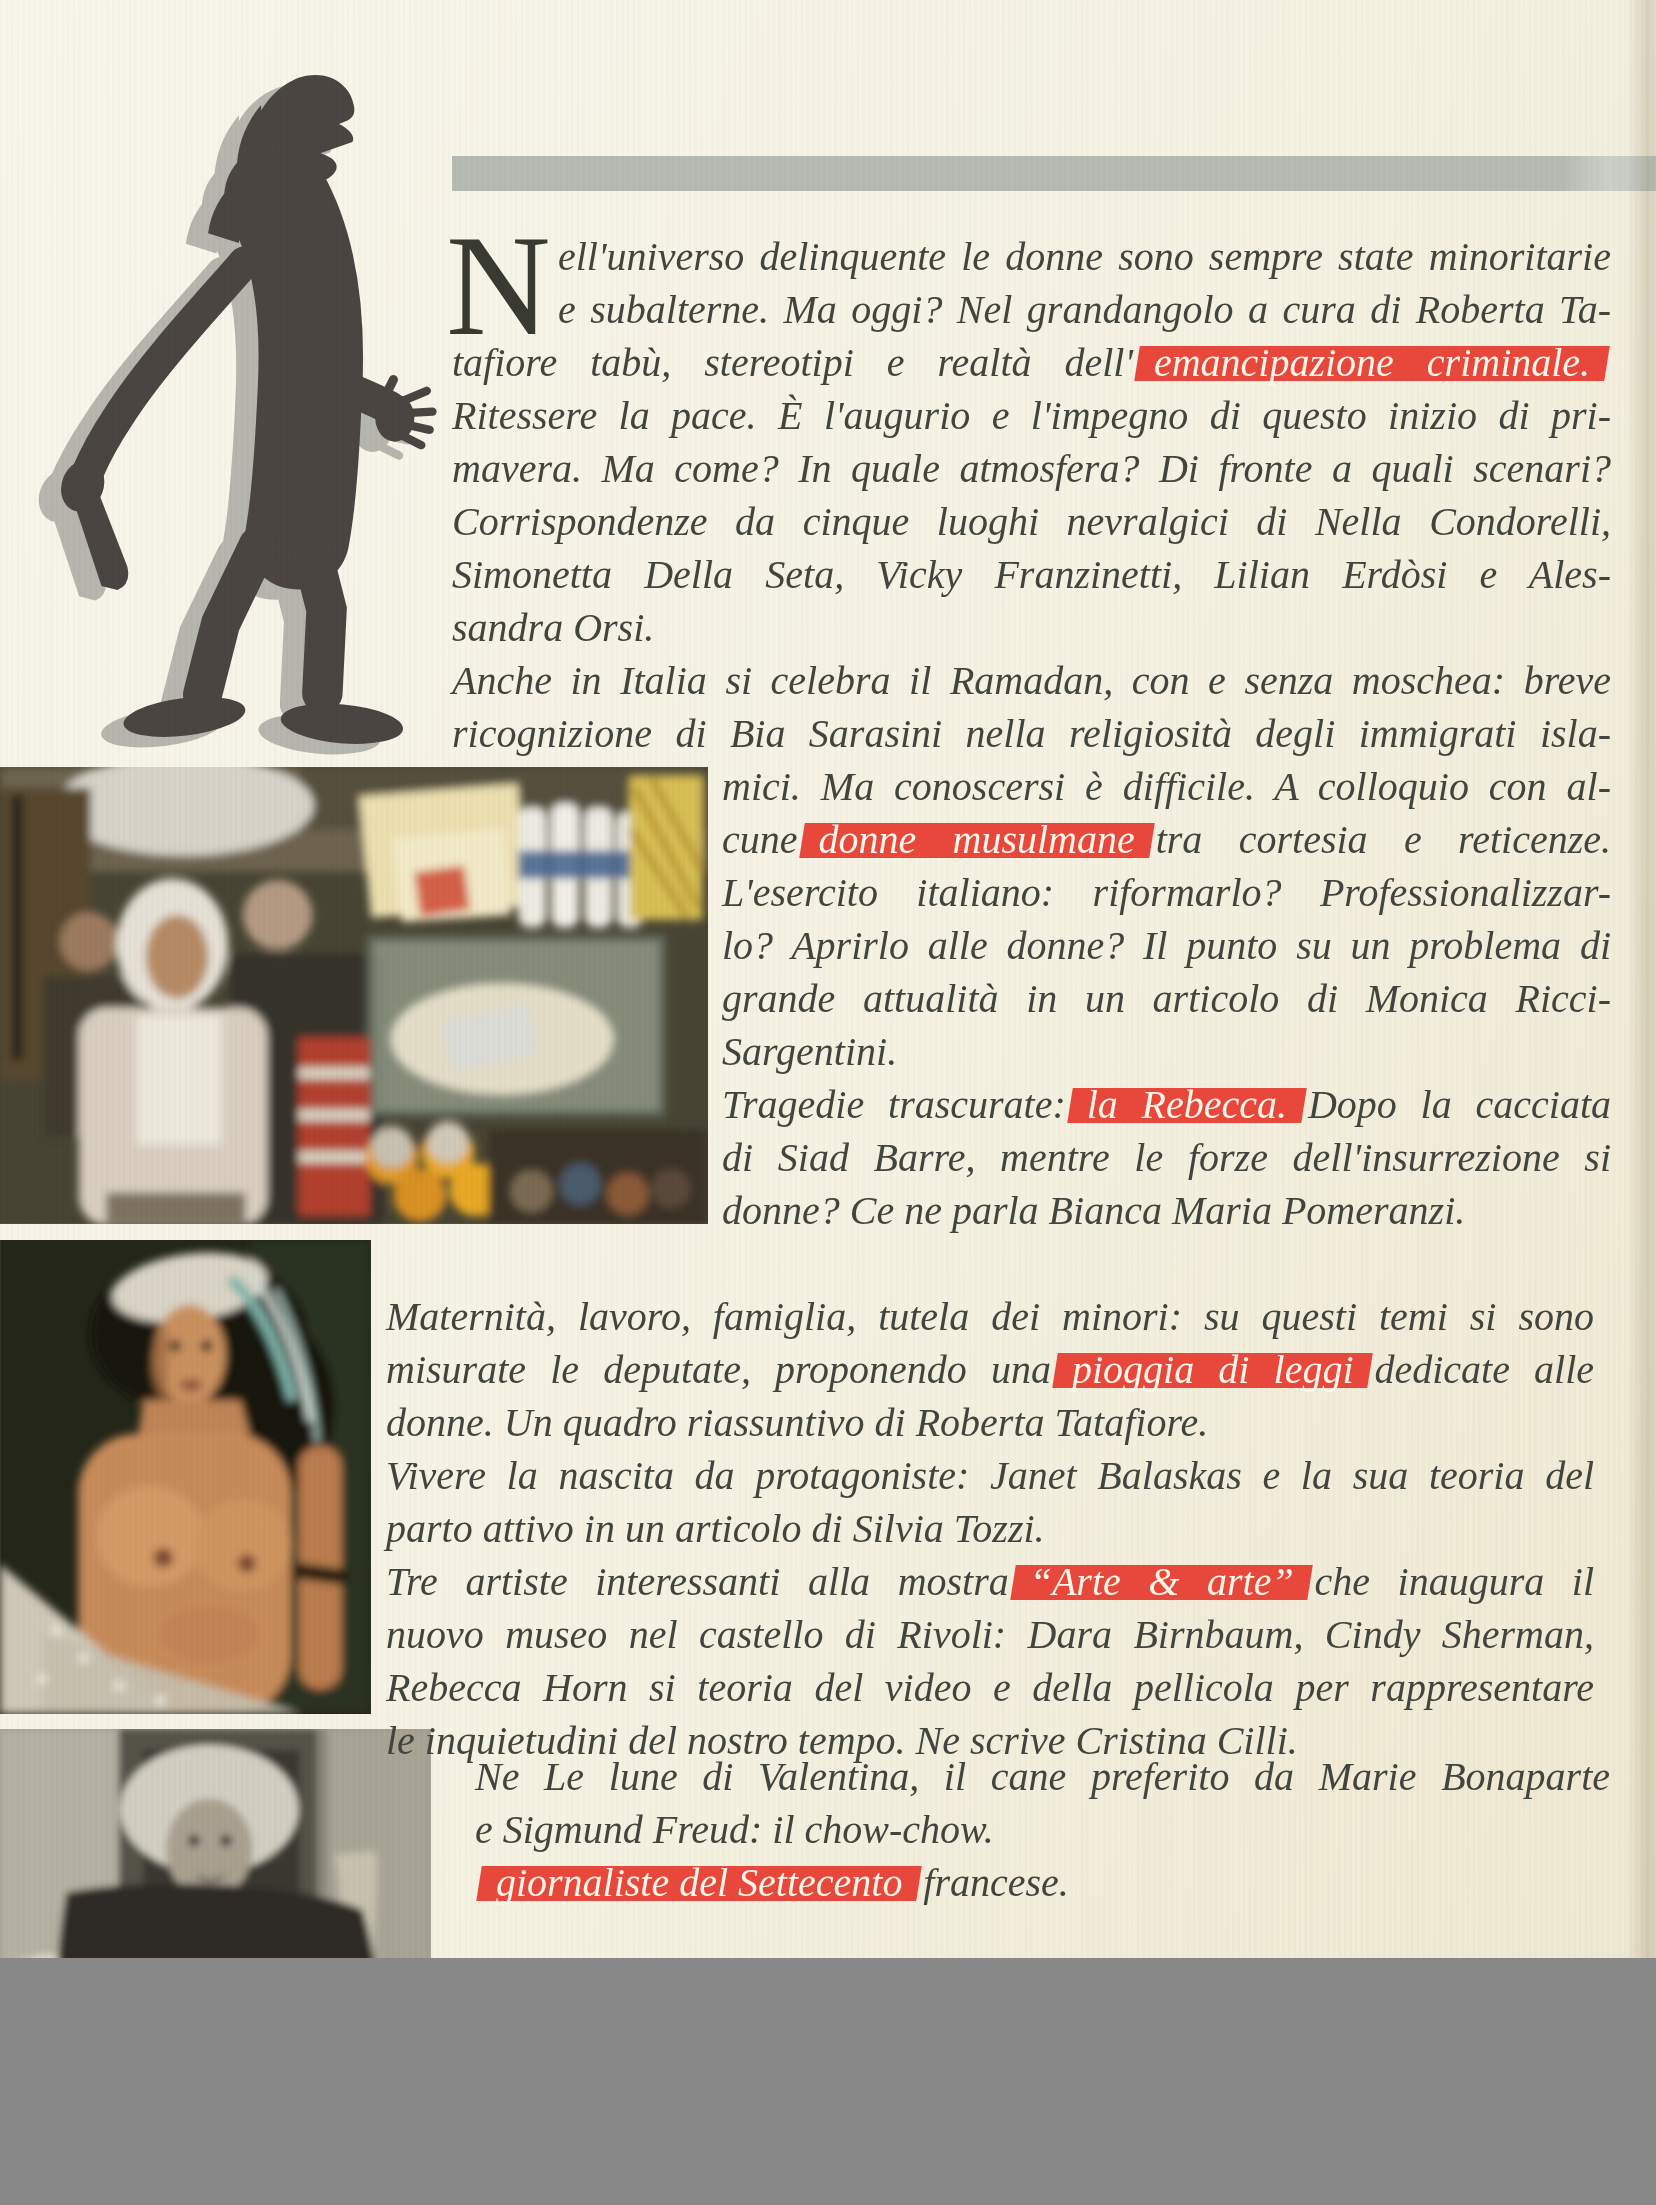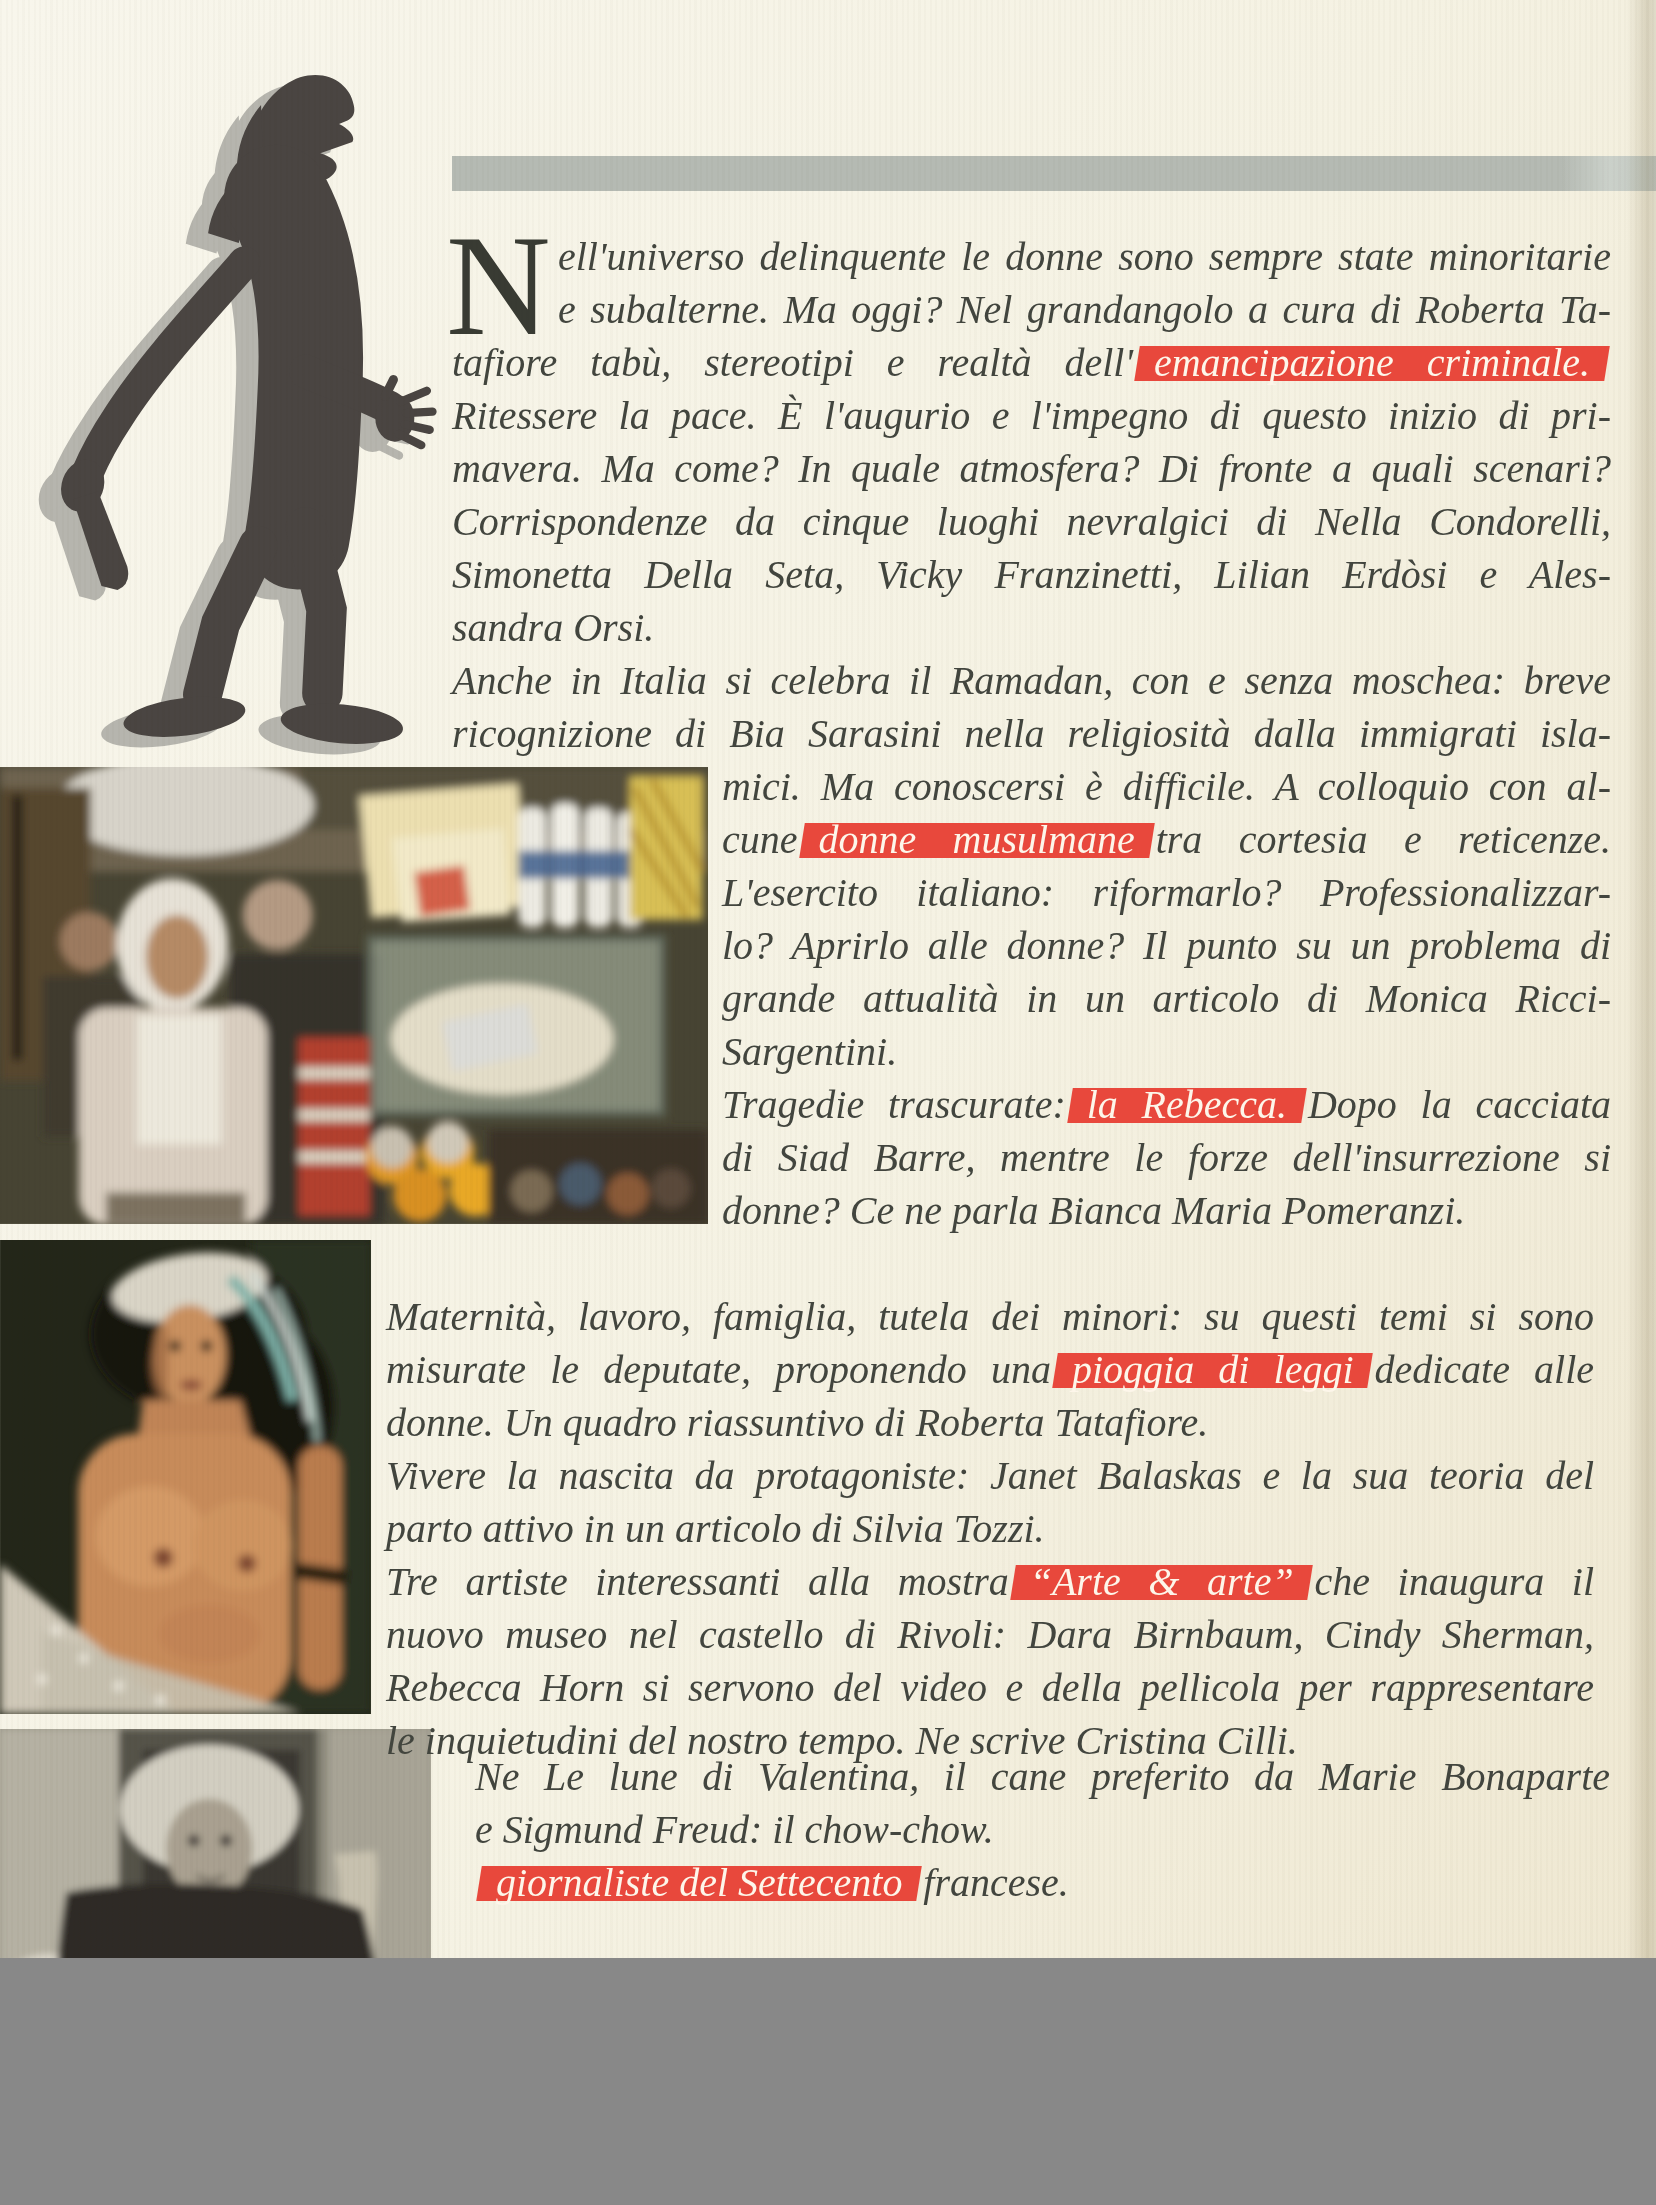--- a/index.html
+++ b/index.html
@@ -223,21 +223,21 @@
   </div>
 
   <div class="blk" style="left:452px;top:336px;width:1159px;">
     <div class="ln"><span class="seg">tafiore tabù, stereotipi e realtà dell'</span><span class="seg hl">emancipazione criminale.</span></div>
     <div class="ln"><span class="seg">Ritessere la pace. È l'augurio e l'impegno di questo inizio di pri-</span></div>
     <div class="ln"><span class="seg">mavera. Ma come? In quale atmosfera? Di fronte a quali scenari?</span></div>
     <div class="ln"><span class="seg">Corrispondenze da cinque luoghi nevralgici di Nella Condorelli,</span></div>
     <div class="ln"><span class="seg">Simonetta Della Seta, Vicky Franzinetti, Lilian Erdòsi e Ales-</span></div>
     <div class="ln end"><span class="seg">sandra Orsi.</span></div>
     <div class="ln"><span class="seg">Anche in Italia si celebra il Ramadan, con e senza moschea: breve</span></div>
-    <div class="ln"><span class="seg">ricognizione di Bia Sarasini nella religiosità dalla immigrati isla-</span></div>
+    <div class="ln"><span class="seg">ricognizione di Bia Sarasini nella religiosità degli immigrati isla-</span></div>
   </div>
 
   <div class="blk" style="left:722px;top:760px;width:889px;">
     <div class="ln"><span class="seg">mici. Ma conoscersi è difficile. A colloquio con al-</span></div>
     <div class="ln"><span class="seg">cune</span><span class="seg hl">donne musulmane</span><span class="seg">tra cortesia e reticenze.</span></div>
     <div class="ln"><span class="seg">L'esercito italiano: riformarlo? Professionalizzar-</span></div>
     <div class="ln"><span class="seg">lo? Aprirlo alle donne? Il punto su un problema di</span></div>
     <div class="ln"><span class="seg">grande attualità in un articolo di Monica Ricci-</span></div>
     <div class="ln end"><span class="seg">Sargentini.</span></div>
     <div class="ln"><span class="seg">Tragedie trascurate:</span><span class="seg hl">la Rebecca.</span><span class="seg">Dopo la cacciata</span></div>
@@ -246,21 +246,21 @@
   </div>
 
   <div class="blk" style="left:386px;top:1290px;width:1208px;">
     <div class="ln"><span class="seg">Maternità, lavoro, famiglia, tutela dei minori: su questi temi si sono</span></div>
     <div class="ln"><span class="seg">misurate le deputate, proponendo una</span><span class="seg hl">pioggia di leggi</span><span class="seg">dedicate alle</span></div>
     <div class="ln end"><span class="seg">donne. Un quadro riassuntivo di Roberta Tatafiore.</span></div>
     <div class="ln"><span class="seg">Vivere la nascita da protagoniste: Janet Balaskas e la sua teoria del</span></div>
     <div class="ln end"><span class="seg">parto attivo in un articolo di Silvia Tozzi.</span></div>
     <div class="ln"><span class="seg">Tre artiste interessanti alla mostra</span><span class="seg hl">“Arte &amp; arte”</span><span class="seg">che inaugura il</span></div>
     <div class="ln"><span class="seg">nuovo museo nel castello di Rivoli: Dara Birnbaum, Cindy Sherman,</span></div>
-    <div class="ln"><span class="seg">Rebecca Horn si servono del video e della pellicola per rappresentare</span></div>
+    <div class="ln"><span class="seg">Rebecca Horn si teoria del video e della pellicola per rappresentare</span></div>
     <div class="ln end"><span class="seg">le inquietudini del nostro tempo. Ne scrive Cristina Cilli.</span></div>
   </div>
 
   <div class="blk" style="left:475px;top:1750px;width:1135px;">
     <div class="ln"><span class="seg">Ne Le lune di Valentina, il cane preferito da Marie Bonaparte</span></div>
     <div class="ln end"><span class="seg">e Sigmund Freud: il chow-chow.</span></div>
     <div class="ln end"><span class="seg hl">giornaliste del Settecento</span><span class="seg">francese.</span></div>
   </div>
 
   <div class="ghost g1"></div>

